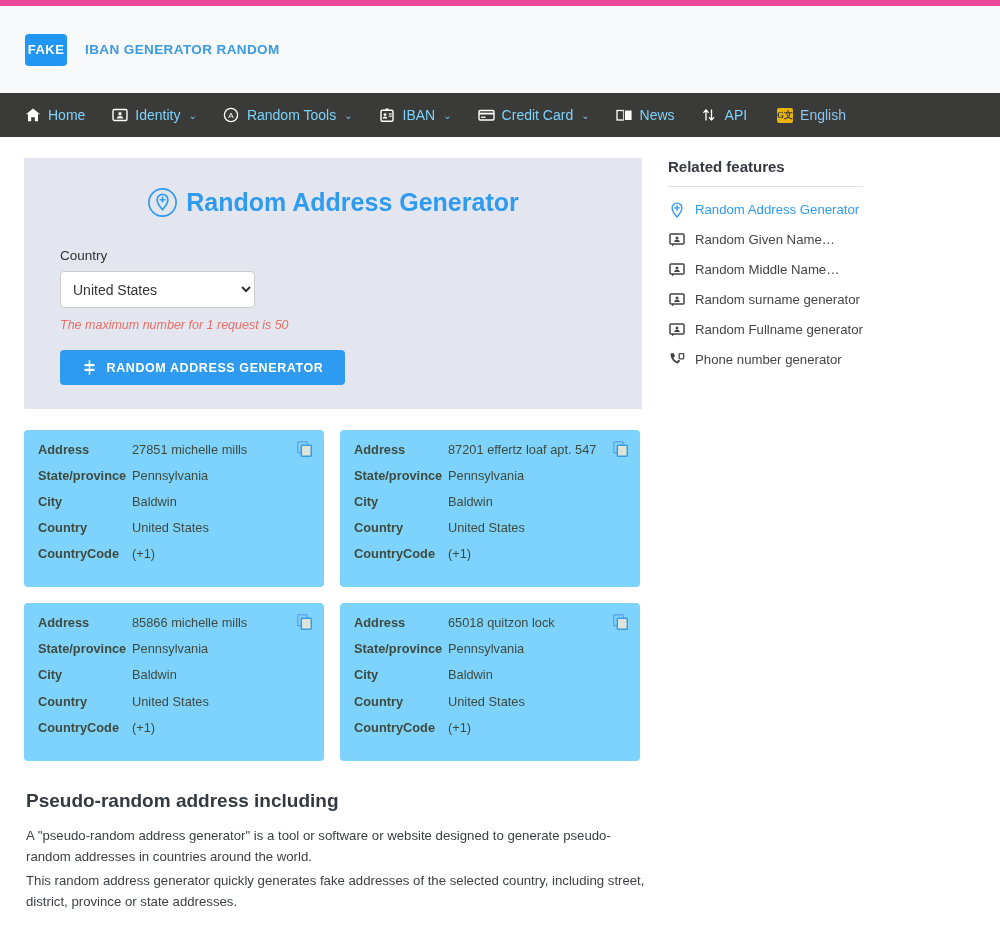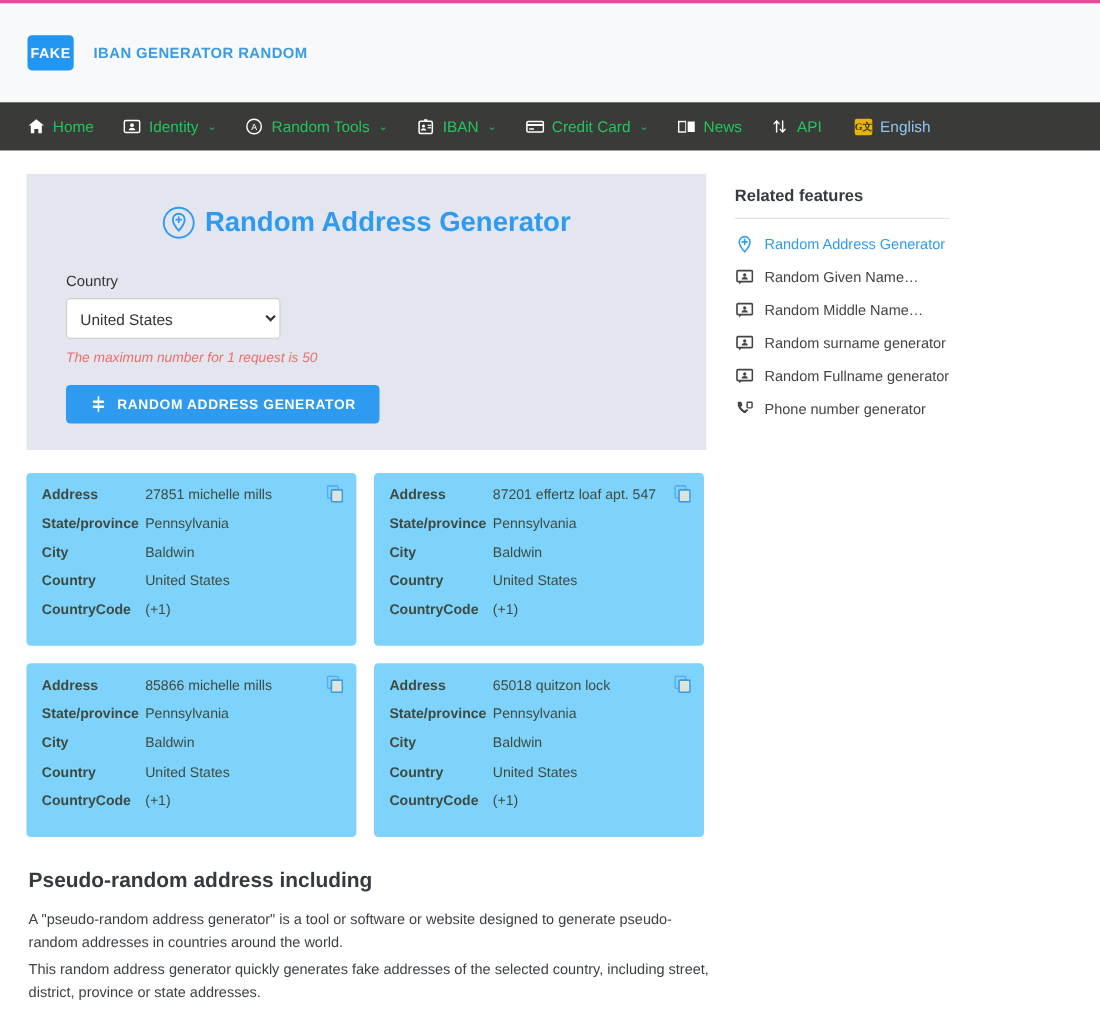--- a/index.html
+++ b/index.html
@@ -8,21 +8,21 @@
     width: 1000px; height: 928px;
     background: #ffffff;
     font-family: "Liberation Sans", sans-serif;
     overflow: hidden;
   }
 
   
   .top-header {
     height: 93px;
     background: #f8f9fa;
-    border-top: 3px solid #ec4899;
+    border-top: 6px solid #ec4899;
     display: flex;
     align-items: center;
     padding-left: 25px;
   }
   .logo-badge {
     width: 42px; height: 32px;
     background: #2196f3;
     border-radius: 4px;
     color: #fff;
     font-size: 13px;
@@ -47,21 +47,21 @@
     align-items: center;
     padding: 0 24px;
     color: #fff;
   }
   .nav-item {
     display: flex;
     align-items: center;
     gap: 7px;
     margin-right: 26px;
     font-size: 14px;
-    color: #22c55e;
+    color: #7dd3fc;
     white-space: nowrap;
     cursor: pointer;
   }
   .nav-item .caret {
     font-size: 10px;
     opacity: .9;
     margin-left: 1px;
   }
   .nav-spacer { flex: 1; }
   .nav-lang {
@@ -198,21 +198,21 @@
     top: 11px; right: 12px;
     cursor: pointer;
     line-height: 0;
   }
 
   
   .side-title {
     font-size: 15px;
     font-weight: bold;
     color: #343a40;
-    margin: 12px 0 11px 0;
+    margin: 0 0 11px 0;
   }
   .side-divider {
     height: 1px;
     background: #dee2e6;
     margin-bottom: 14px;
     width: 195px;
   }
   .side-item {
     display: flex;
     align-items: center;

